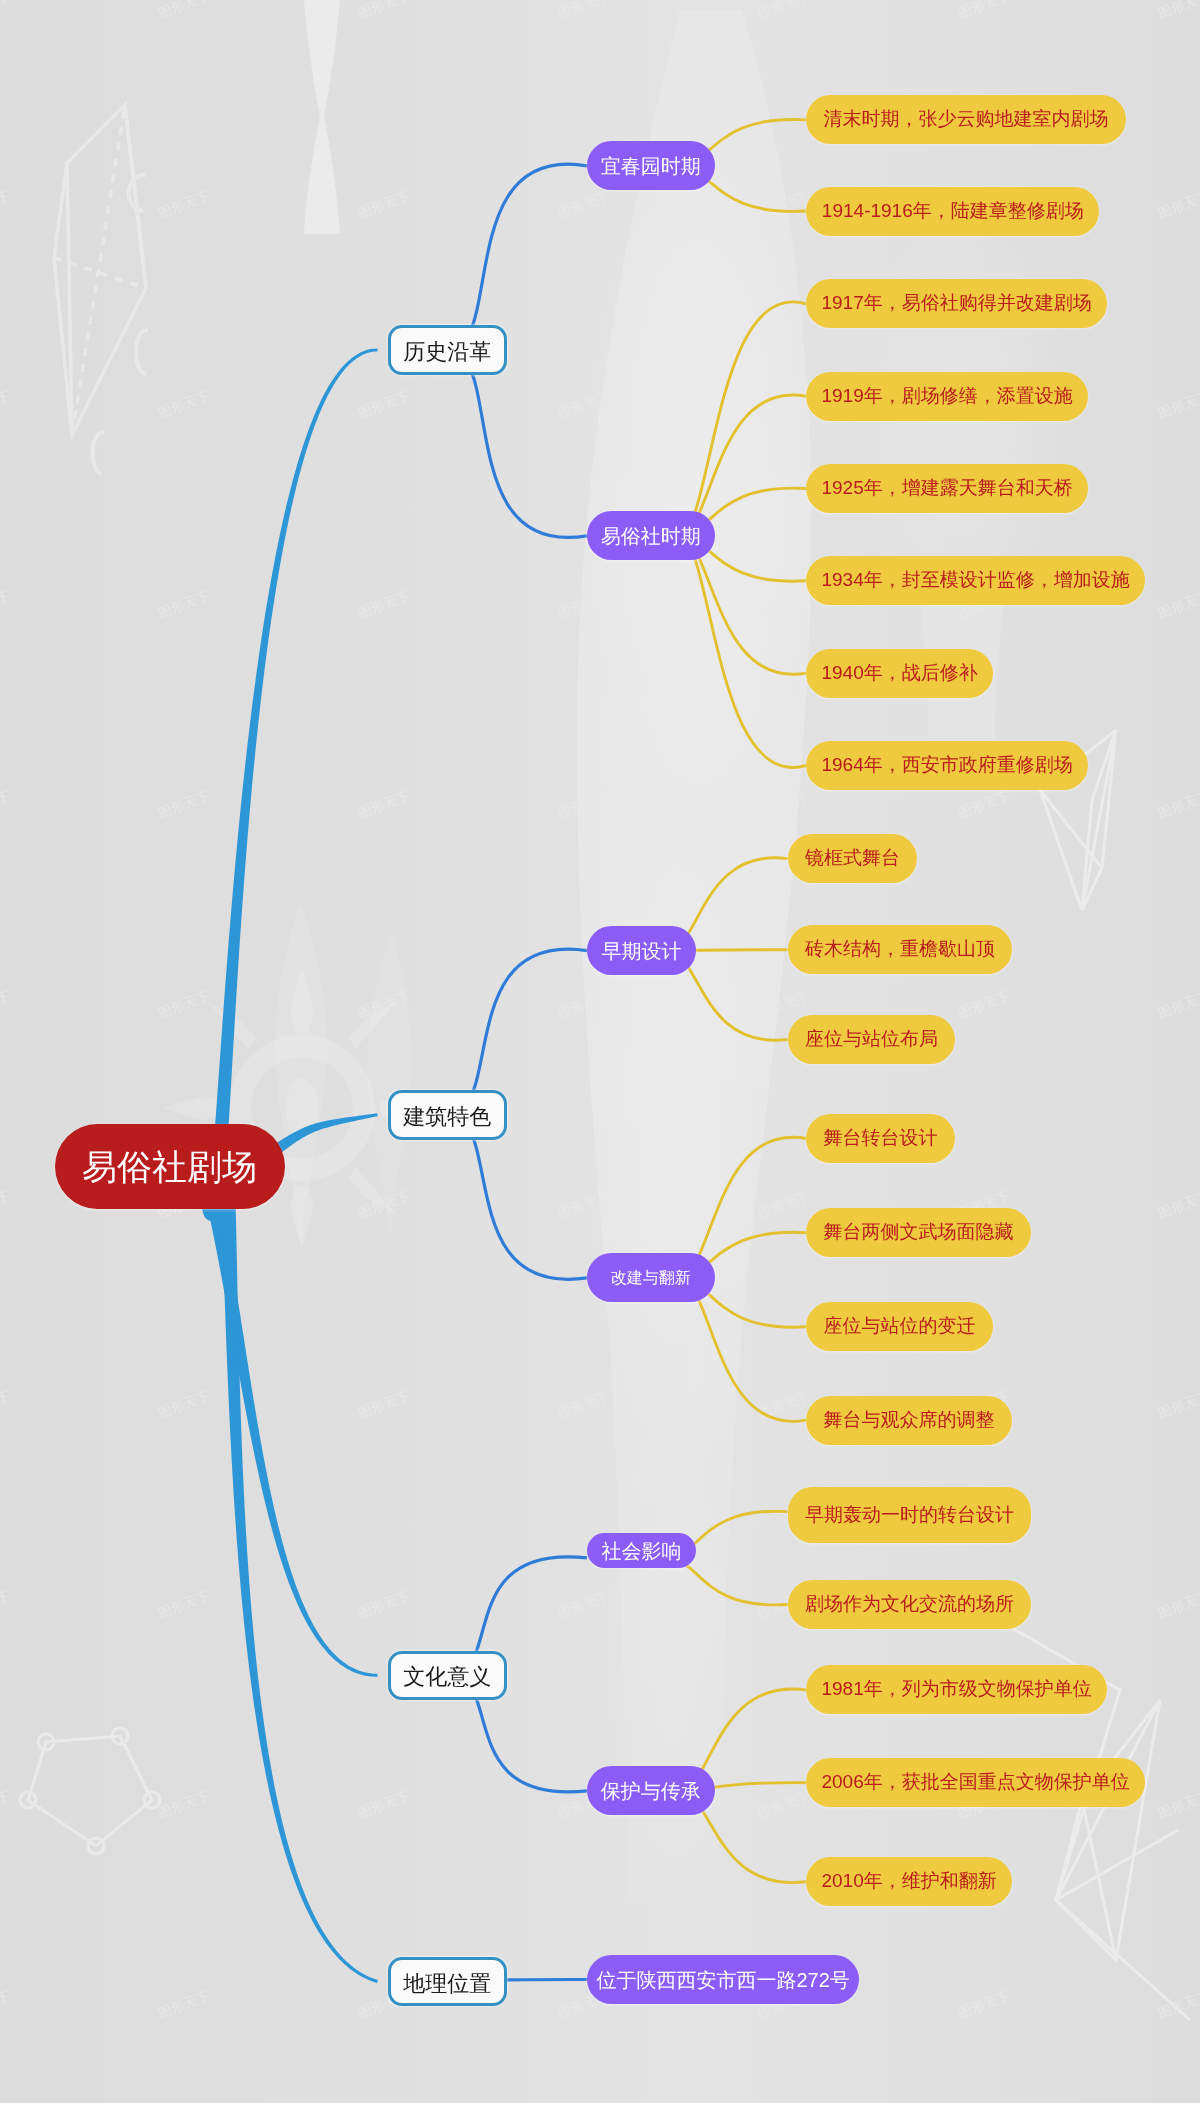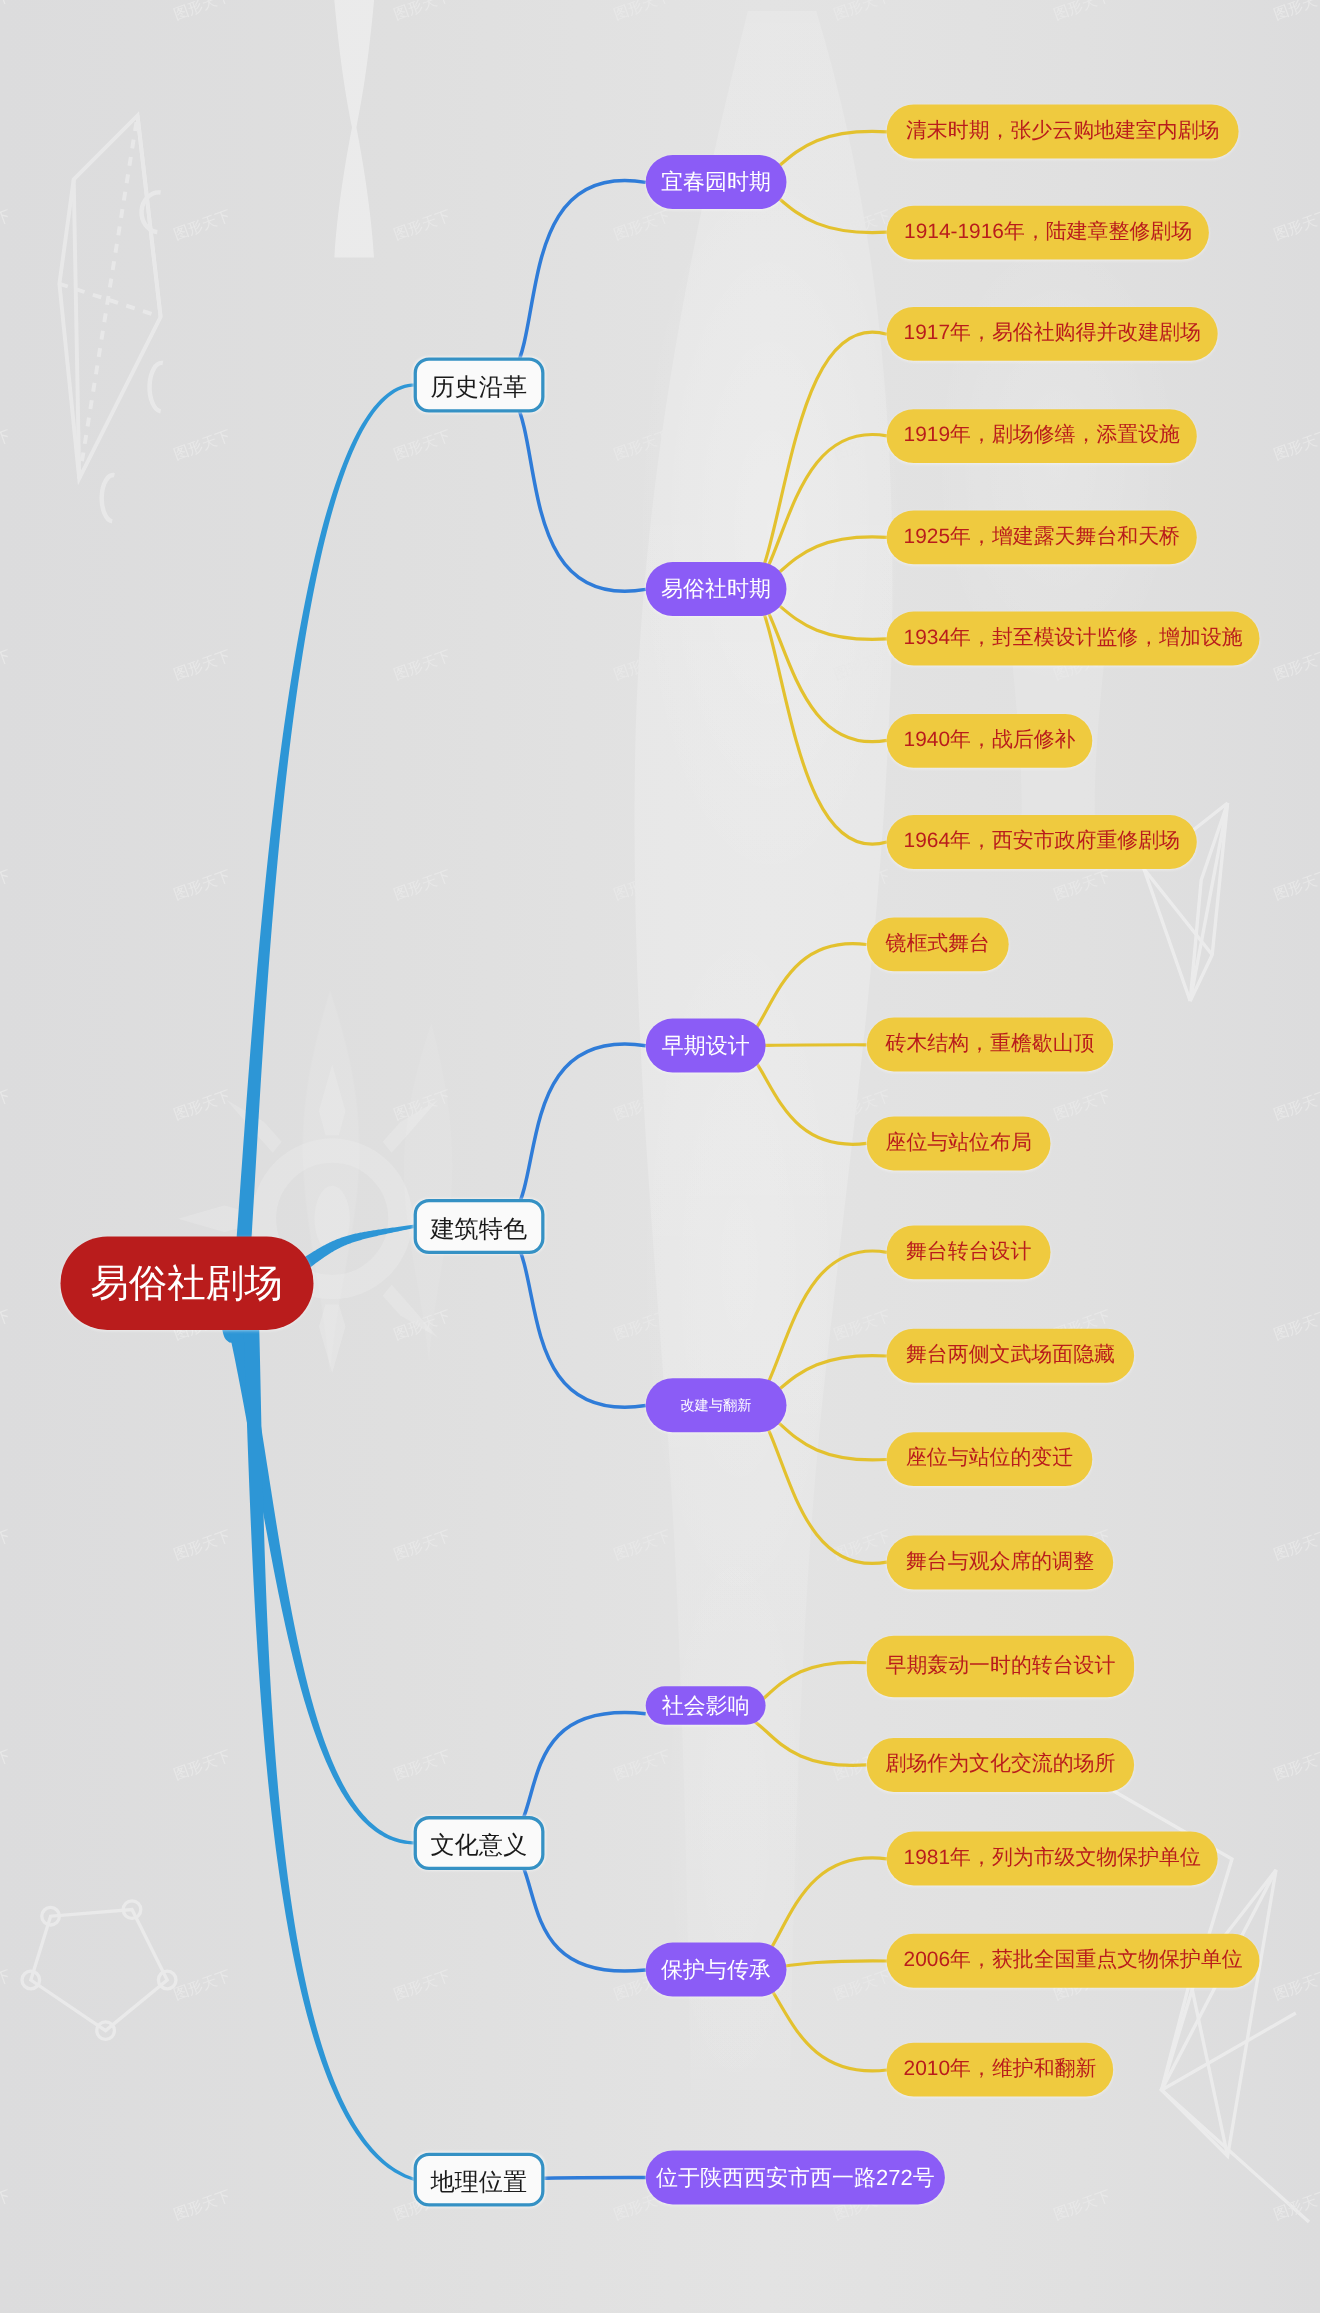--- a/index.html
+++ b/index.html
@@ -8,21 +8,21 @@
        -webkit-font-smoothing:antialiased;}
   #stage{position:relative;width:1200px;height:2103px;overflow:hidden;
          background:#DEDEDE;}
   #deco,#wm,#links{position:absolute;left:0;top:0;width:1200px;height:2103px;}
   #deco{z-index:0;}
   #wm{z-index:1;}
   #links{z-index:2;}
   .node{position:absolute;z-index:3;display:flex;align-items:center;justify-content:center;
         box-sizing:border-box;white-space:nowrap;line-height:1;}
   .root{background:#b91c1c;color:#fff;font-weight:400;box-shadow:0 1px 3px rgba(255,255,255,0.45);}
-  .l1{background:#FAFAFA;color:#1A1A1A;border:3px solid #3591C4;box-shadow:0 0 3px rgba(255,255,255,0.8);}
+  .l1{background:#FAFAFA;color:#1A1A1A;border:3px solid #3591C4;box-shadow:0 0 3px rgba(255,255,255,0.8);margin-left:12px;}
   .l2{background:#8b5cf6;color:#fff;box-shadow:0 1px 3px rgba(255,255,255,0.45);}
   .l3{background:#EFCA3F;color:#b91c1c;box-shadow:0 1px 3px rgba(255,255,255,0.45);}
   .lbl{display:block;}
   .root .lbl{transform:translateY(0px);}
   .l1 .lbl{transform:translateY(2.3px);}
   .l2 .lbl{transform:translateY(0px);}
   .l3 .lbl{transform:translateY(-0.7px);}
 </style>
 </head>
 <body>
@@ -289,21 +289,21 @@
     </div>
 <div class="node l3" style="left:787.7px;top:834.1px;width:129.6px;height:49.0px;font-size:19px;border-radius:24.5px">
       <span class="lbl">镜框式舞台</span>
     </div>
 <div class="node l3" style="left:787.7px;top:925.3px;width:224.6px;height:49.0px;font-size:19px;border-radius:24.5px">
       <span class="lbl">砖木结构，重檐歇山顶</span>
     </div>
 <div class="node l3" style="left:787.7px;top:1015.0px;width:167.6px;height:49.0px;font-size:19px;border-radius:24.5px">
       <span class="lbl">座位与站位布局</span>
     </div>
-<div class="node l2" style="left:587.0px;top:1253.3px;width:127.6px;height:49.0px;font-size:13px;border-radius:24.5px">
+<div class="node l2" style="left:587.0px;top:1253.3px;width:127.6px;height:49.0px;font-size:16px;border-radius:24.5px">
       <span class="lbl">改建与翻新</span>
     </div>
 <div class="node l3" style="left:806.3px;top:1114.0px;width:148.6px;height:49.0px;font-size:19px;border-radius:24.5px">
       <span class="lbl">舞台转台设计</span>
     </div>
 <div class="node l3" style="left:806.3px;top:1208.2px;width:224.6px;height:49.0px;font-size:19px;border-radius:24.5px">
       <span class="lbl">舞台两侧文武场面隐藏</span>
     </div>
 <div class="node l3" style="left:806.3px;top:1302.3px;width:186.6px;height:49.0px;font-size:19px;border-radius:24.5px">
       <span class="lbl">座位与站位的变迁</span>

